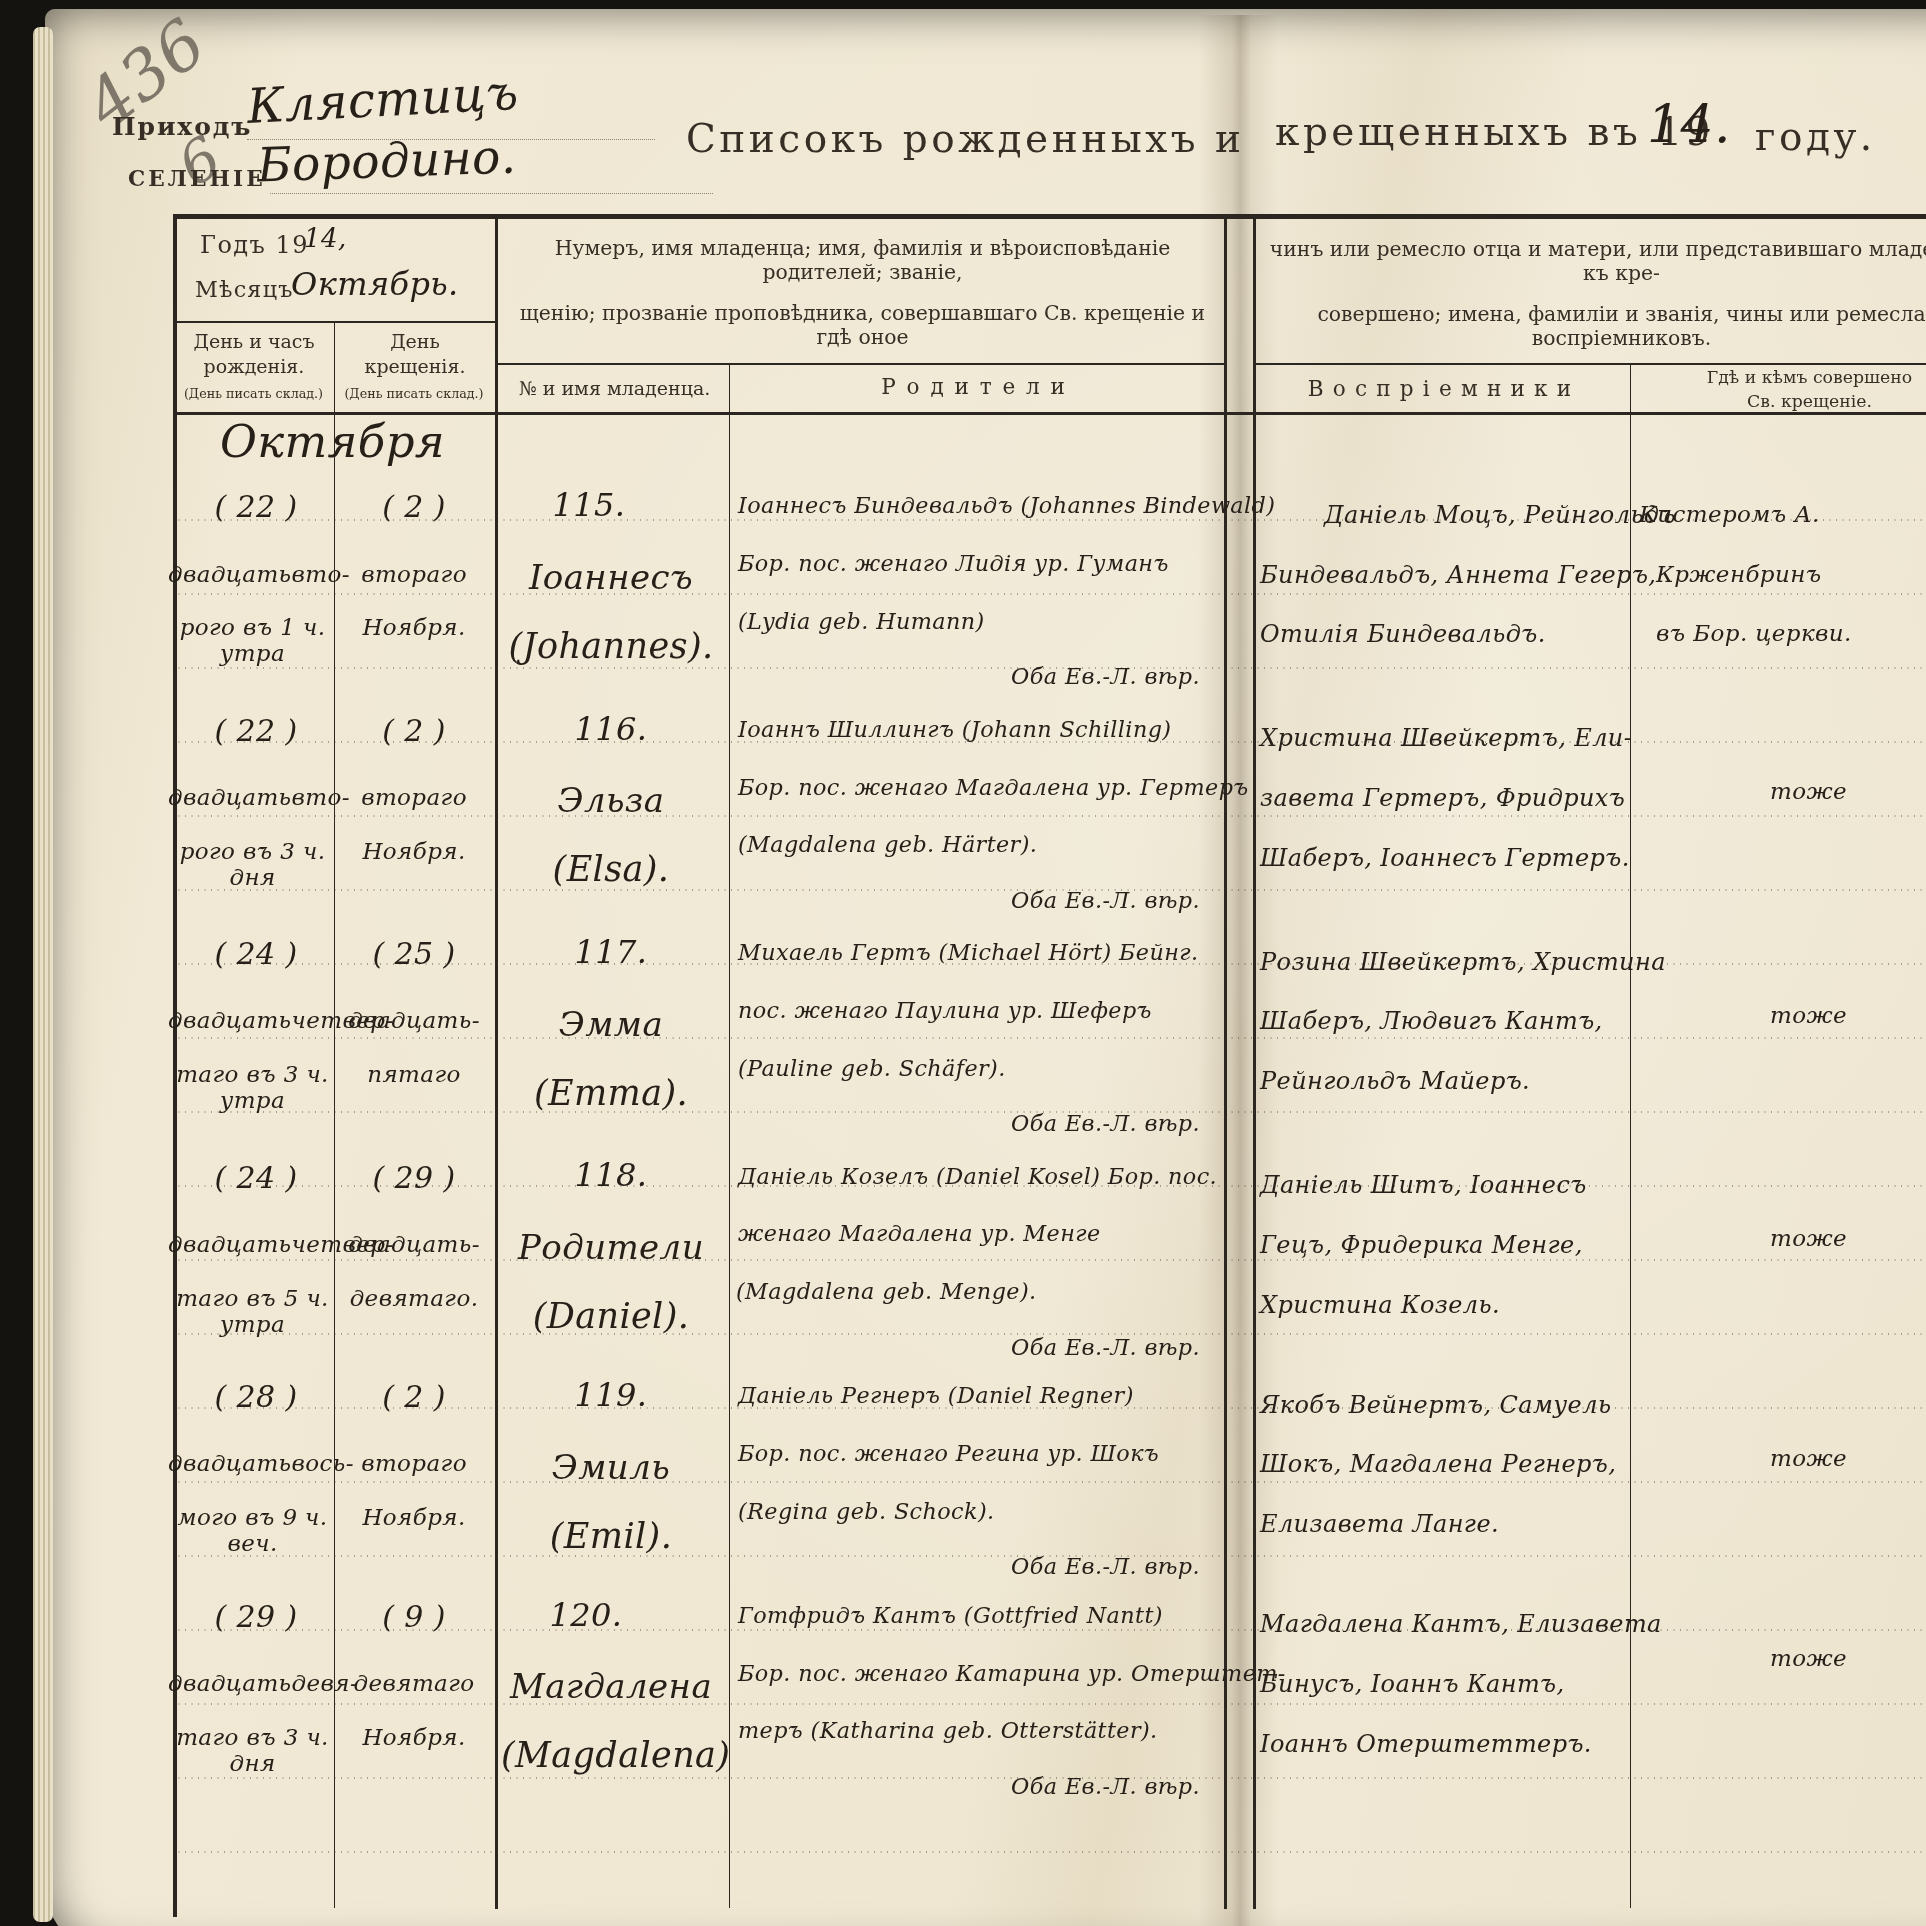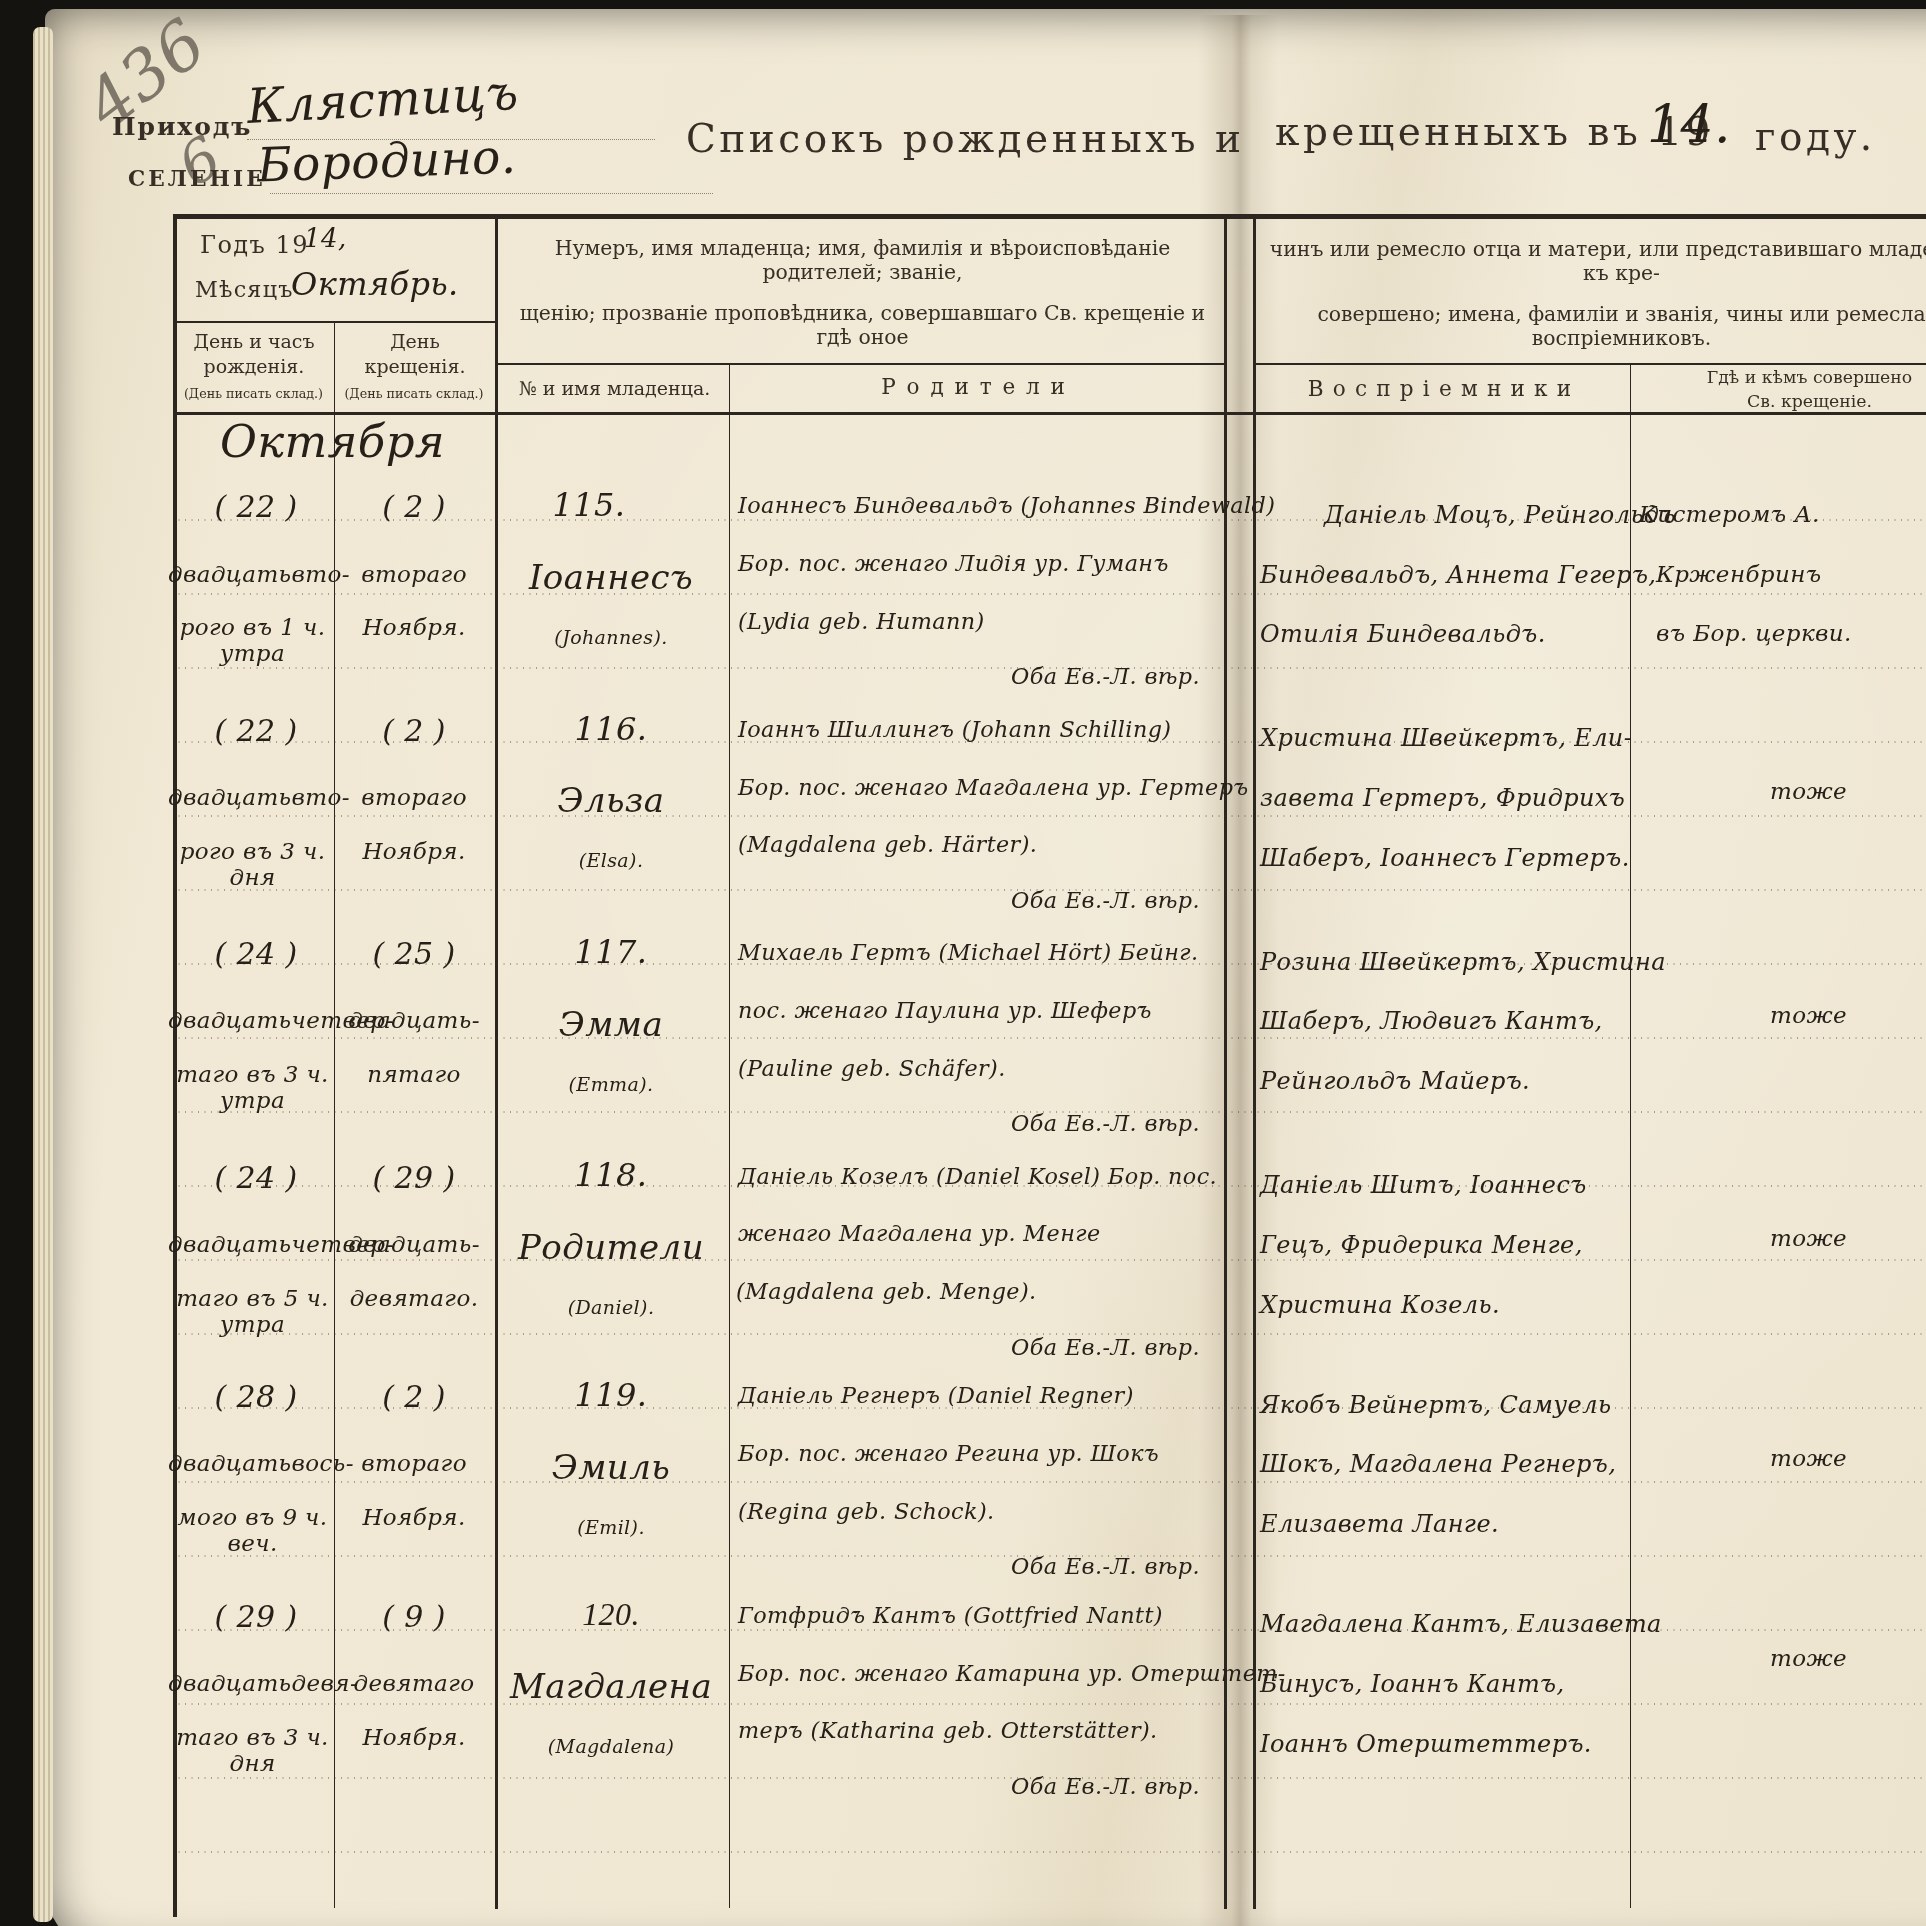--- a/index.html
+++ b/index.html
@@ -40,21 +40,21 @@
     background-image:radial-gradient(circle,rgba(55,44,30,.42) 0.7px,rgba(0,0,0,0) 1px);
     background-size:6.5px 74px;background-position:0.8px 0;
     pointer-events:none;
   }
   
   .cell{position:absolute;}
   .day{font-size:30px;}
   .dl{font-size:23px;}
   .num{font-size:32px;}
   .nm{font-size:34px;}
-  .nml{font-size:19px;}
+  .nml{font-size:35px;}
   .pline{font-size:22.3px;white-space:nowrap;}
   .gline{font-size:24px;white-space:nowrap;}
   .wline{font-size:23px;}
   .statdigit{position:absolute;font-size:28.5px;text-align:center;width:35px;}
 </style>
 </head>
 <body>
 
 <div class="paper"></div>
 <div class="edge-stripes-left"></div>
@@ -231,21 +231,21 @@
   <div class="statdigit hw" style="left:2048px;top:1431px;"></div>
 </div>
 
 <div>
   <div class="cell hw day center" style="left:181px;top:1599px;width:150px;">( 29 )</div>
   <div class="cell hw dl center" style="left:168px;top:1670px;width:169px;">двадцатьдевя-</div>
   <div class="cell hw dl center" style="left:168px;top:1724px;width:169px;">таго въ 3 ч. дня</div>
   <div class="cell hw day center" style="left:339px;top:1599px;width:150px;">( 9 )</div>
   <div class="cell hw dl center" style="left:337px;top:1670px;width:154px;">девятаго</div>
   <div class="cell hw dl center" style="left:337px;top:1724px;width:154px;">Ноября.</div>
-  <div class="cell hw num center" style="left:501px;top:1596px;width:220px;font-family:Liberation Serif, serif;">120.</div>
+  <div class="cell hw num center" style="left:476px;top:1596px;width:220px;">120.</div>
   <div class="cell hw nm center" style="left:501px;top:1666px;width:220px;">Магдалена</div>
   <div class="cell hw nml center" style="left:501px;top:1735px;width:220px;">(Magdalena)</div>
   <div class="cell hw pline" style="left:738px;top:1602px;width:483px;">Готфридъ Кантъ (Gottfried Nantt)</div>
   <div class="cell hw pline" style="left:738px;top:1660px;width:483px;">Бор. пос. женаго Катарина ур. Отерштет-</div>
   <div class="cell hw pline" style="left:738px;top:1717px;width:483px;">теръ (Katharina geb. Otterstätter).</div>
   <div class="cell hw pline right" style="left:738px;top:1773px;width:462px;">Оба Ев.-Л. вѣр.</div>
   <div class="cell hw gline" style="left:1260px;top:1610px;width:366px;">Магдалена Кантъ, Елизавета</div>
   <div class="cell hw gline" style="left:1260px;top:1670px;width:366px;">Бинусъ, Іоаннъ Кантъ,</div>
   <div class="cell hw gline" style="left:1260px;top:1730px;width:366px;">Іоаннъ Отерштеттеръ.</div>
   <div class="cell hw wline center" style="left:1639px;top:1645px;width:339px;">тоже</div>

